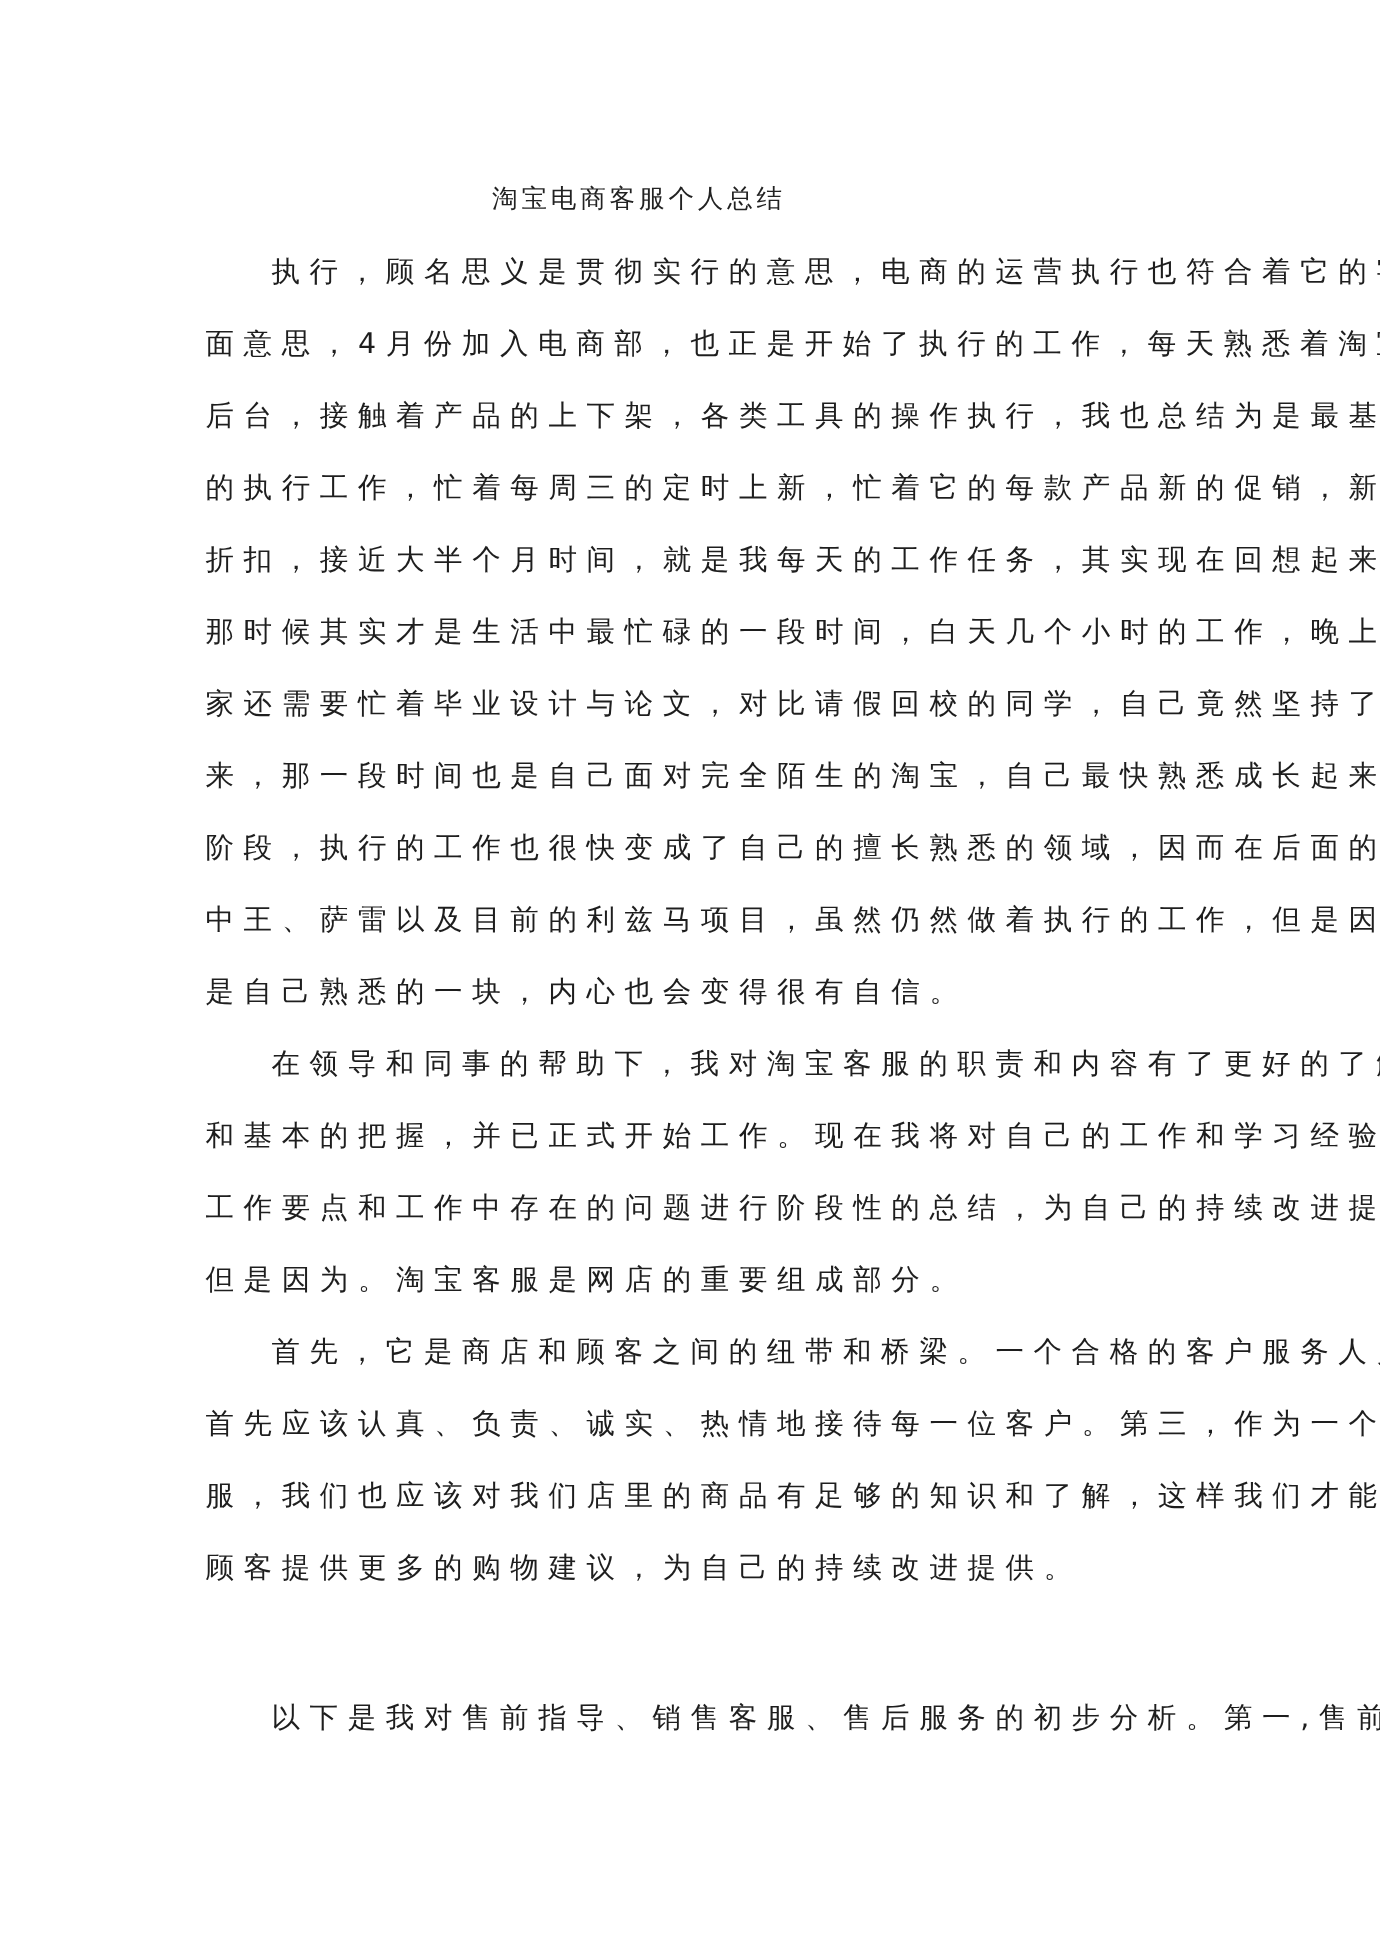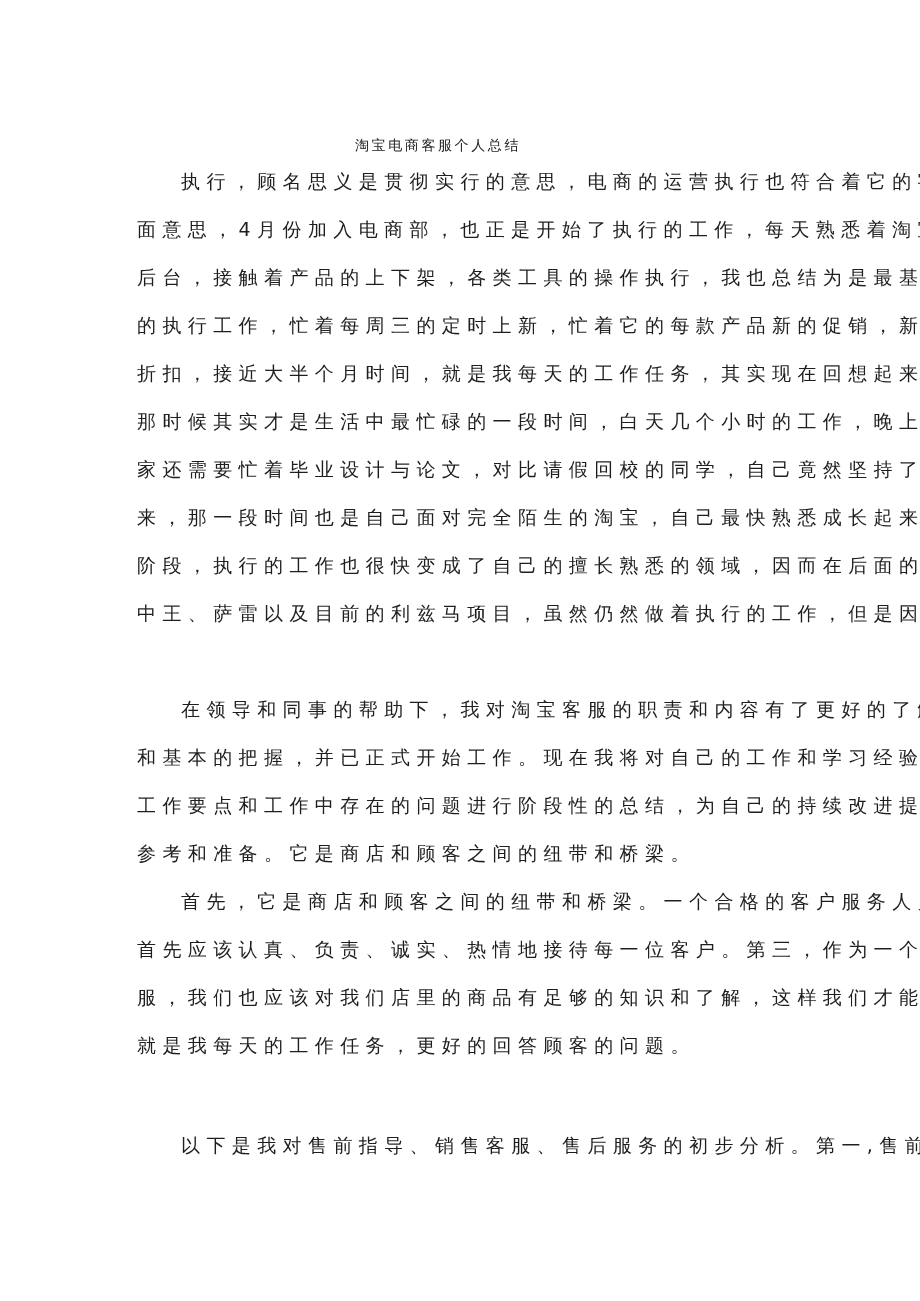--- a/index.html
+++ b/index.html
@@ -21,26 +21,26 @@
       width: 920px;
       height: 1301px;
       background: #ffffff;
     }
     .title {
       position: absolute;
       top: 120px;
       left: 0;
       width: 852px;
       text-align: center;
-      font-size: 14px;
+      font-size: 17px;
       letter-spacing: 2.6px;
       line-height: 26px;
       color: #222;
       font-weight: normal;
-      margin: 12px;
+      margin: 0;
     }
     .body {
       position: absolute;
       left: 137px;
       width: 645px;
     }
     .line {
       display: block;
       height: 48px;
       line-height: 48px;
@@ -63,32 +63,33 @@
     <span class="line indent">执行，顾名思义是贯彻实行的意思，电商的运营执行也符合着它的字</span>
     <span class="line">面意思，4月份加入电商部，也正是开始了执行的工作，每天熟悉着淘宝</span>
     <span class="line">后台，接触着产品的上下架，各类工具的操作执行，我也总结为是最基本</span>
     <span class="line">的执行工作，忙着每周三的定时上新，忙着它的每款产品新的促销，新的</span>
     <span class="line">折扣，接近大半个月时间，就是我每天的工作任务，其实现在回想起来，</span>
     <span class="line">那时候其实才是生活中最忙碌的一段时间，白天几个小时的工作，晚上回</span>
     <span class="line">家还需要忙着毕业设计与论文，对比请假回校的同学，自己竟然坚持了下</span>
     <span class="line">来，那一段时间也是自己面对完全陌生的淘宝，自己最快熟悉成长起来的</span>
     <span class="line">阶段，执行的工作也很快变成了自己的擅长熟悉的领域，因而在后面的餐</span>
     <span class="line">中王、萨雷以及目前的利兹马项目，虽然仍然做着执行的工作，但是因为</span>
+    <span class="line">是自己熟悉的一块，内心也会变得很有自信。</span>
   </div>
 
   <div class="body" style="top:685px;">
     <span class="line indent">在领导和同事的帮助下，我对淘宝客服的职责和内容有了更好的了解</span>
     <span class="line">和基本的把握，并已正式开始工作。现在我将对自己的工作和学习经验、</span>
     <span class="line">工作要点和工作中存在的问题进行阶段性的总结，为自己的持续改进提供</span>
-    <span class="line">参考和准备。它是商店和顾客之间的纽带和桥梁。</span>
+    <span class="line">但是因为。淘宝客服是网店的重要组成部分。</span>
   </div>
 
   <div class="body" style="top:877px;">
     <span class="line indent">首先，它是商店和顾客之间的纽带和桥梁。一个合格的客户服务人员</span>
     <span class="line">首先应该认真、负责、诚实、热情地接待每一位客户。第三，作为一个客</span>
     <span class="line">服，我们也应该对我们店里的商品有足够的知识和了解，这样我们才能给</span>
-    <span class="line">就是我每天的工作任务，更好的回答顾客的问题。</span>
+    <span class="line">顾客提供更多的购物建议，为自己的持续改进提供。</span>
   </div>
 
   <div class="body" style="top:1121px;">
     <span class="line indent">以下是我对售前指导、销售客服、售后服务的初步分析。第一,售前</span>
   </div>
 </div>
 
 </body></html>

